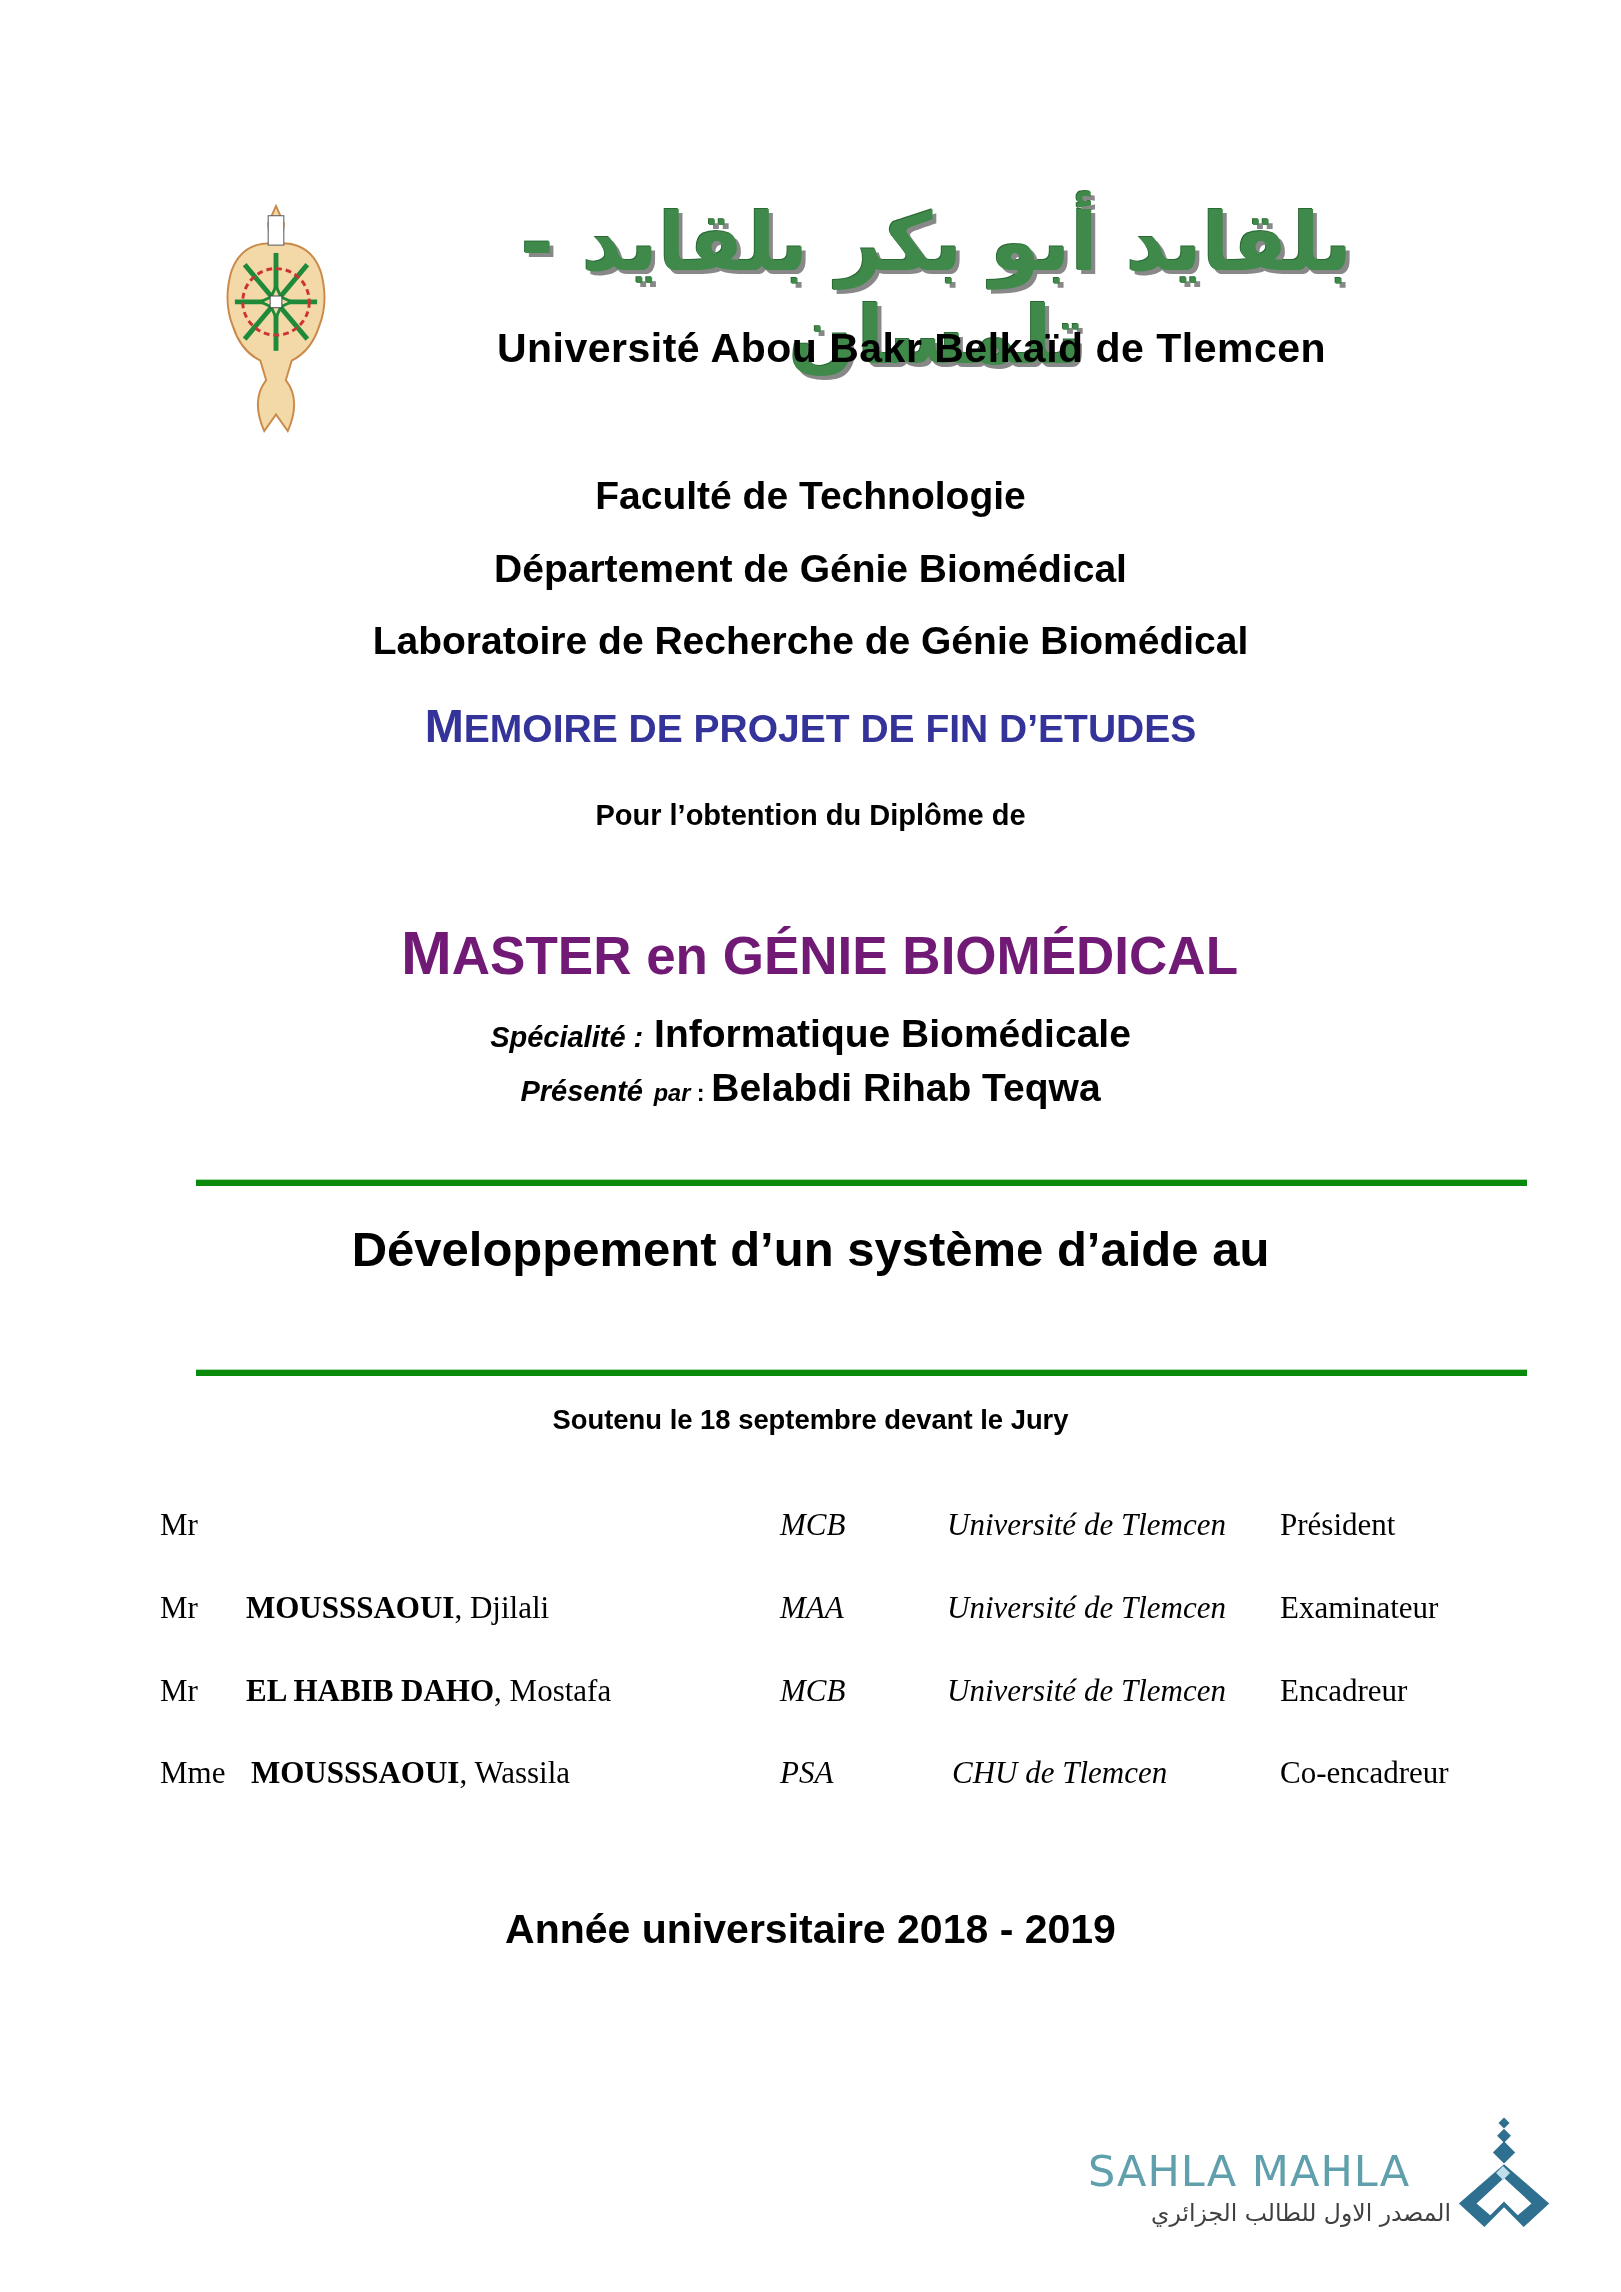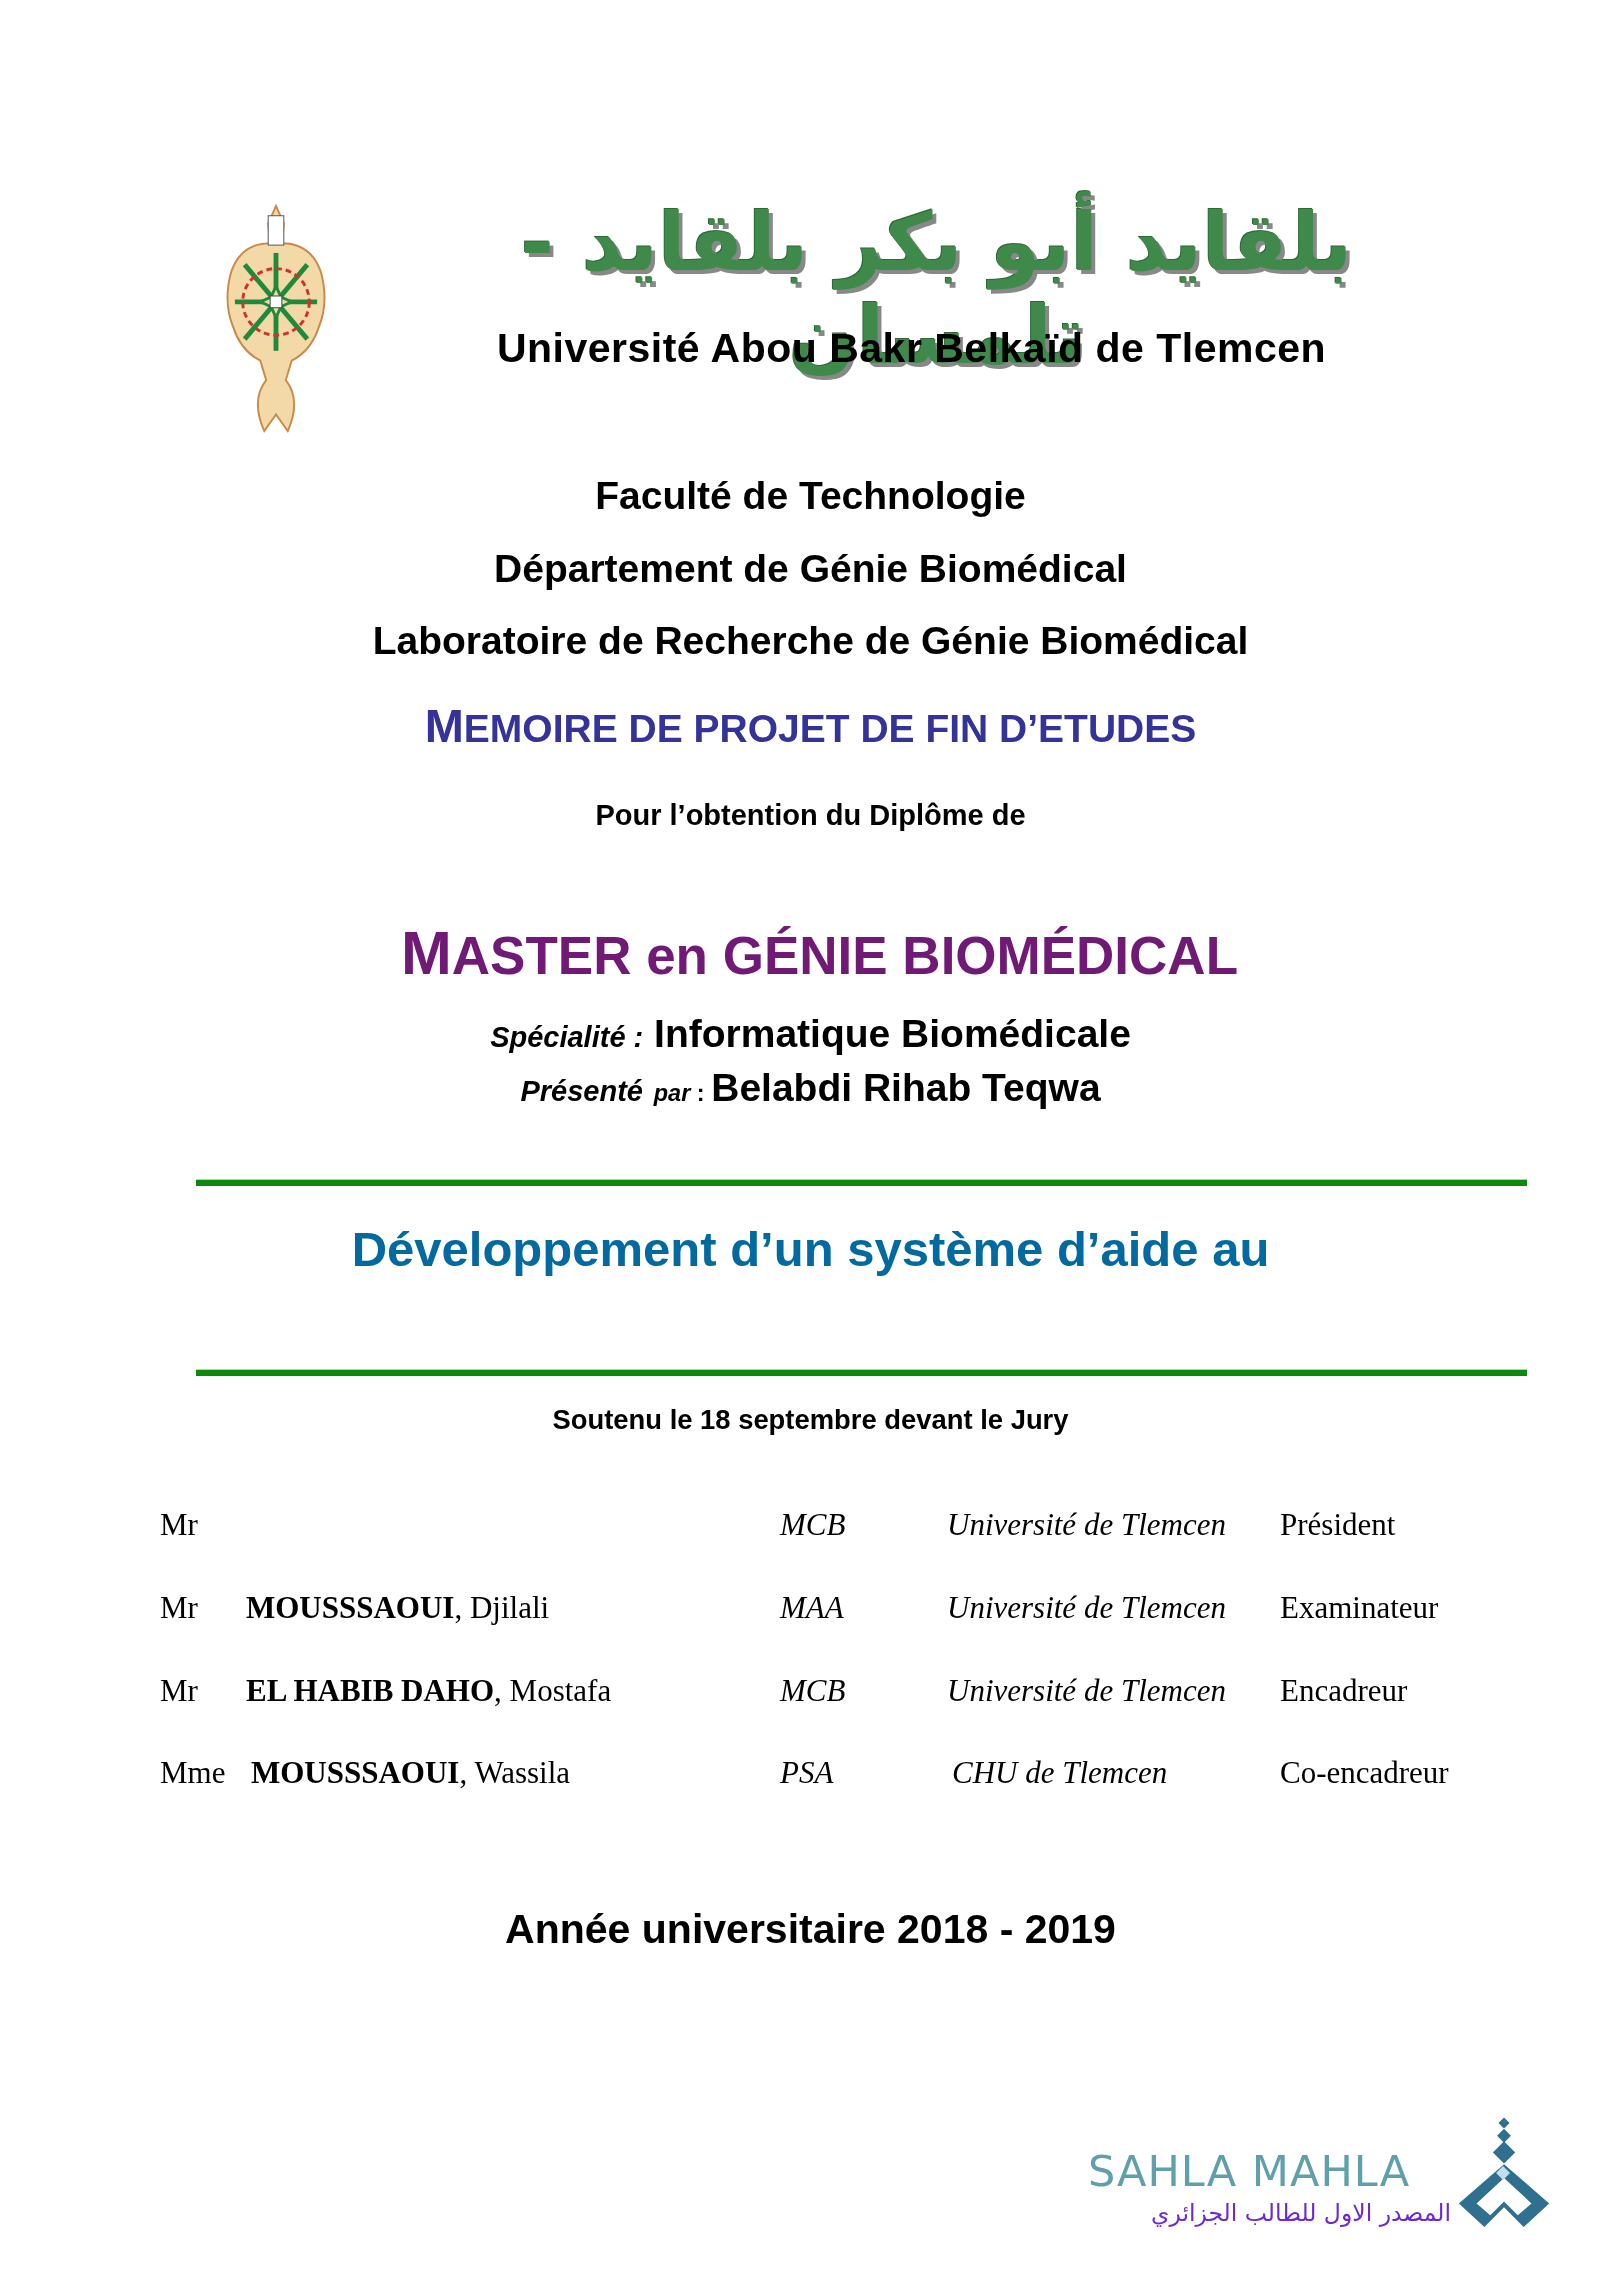--- a/index.html
+++ b/index.html
@@ -22,39 +22,39 @@
   #master .cap { font-size:61px; }
   #speciality { top:1012px; font-size:39px; font-weight:bold; }
   #presented { top:1066px; font-size:39px; font-weight:bold; }
   .lbl-it { font-style:italic; font-size:29px; }
   .lbl-sm { font-size:23.5px; }
 
   .green-rule { left:196px; width:1331px; height:5.9px; background:#0a8a0a; border-top:1px solid #a9d9a9; }
   #rule-top { top:1179px; }
   #rule-bottom { top:1369px; }
 
-  #thesis-title { top:1217px; font-size:49px; font-weight:bold; color:#0369a1; line-height:65px; }
+  #thesis-title { top:1217px; font-size:49px; font-weight:bold; color:#000000; line-height:65px; }
   #defended { top:1404px; font-size:27.4px; font-weight:bold; }
 
   
   .jury-row { position:absolute; left:160px; width:1372px; height:49px; font-family:"Liberation Serif", serif; font-size:31px; }
   .jury-row span { position:absolute; top:0; white-space:nowrap; }
   .c-title { left:0; }
   .c-name { left:86px; }
   .c-name b { font-weight:bold; }
   .c-grade { left:620px; font-style:italic; }
   .c-inst { left:787px; font-style:italic; }
   .c-role { left:1120px; }
 
   #year { top:1906px; font-size:41px; font-weight:bold; }
 
   
   #brand { left:1088px; top:2117px; width:461px; height:118px; }
   #brand-name { position:absolute; left:0; top:29px; font-family:"DejaVu Sans", sans-serif; font-size:43px; color:#5fa0ac; letter-spacing:1px;text-align:center; }
-  #brand-tagline { position:absolute; left:0; top:82px; width:363px; text-align:right; font-family:"DejaVu Sans", sans-serif; font-size:23.5px; color:#6d28d9; direction:rtl; }
+  #brand-tagline { position:absolute; left:0; top:82px; width:363px; text-align:right; font-family:"DejaVu Sans", sans-serif; font-size:23.5px; color:#404040; direction:rtl; }
   #brand-mark { position:absolute; left:363px; top:0; width:108px; height:113px; }
 </style>
 </head>
 <body>
 
 <div id="crest" class="abs">
   <svg width="106" height="230" viewBox="0 0 108 235">
     <path d="M54 2 L62 20 L60 40 Q90 40 100 70 Q108 100 98 125 Q90 150 70 160 L64 180 Q80 200 66 232 L54 215 L42 232 Q28 200 44 180 L38 160 Q18 150 10 125 Q0 100 8 70 Q18 40 48 40 L46 20 Z" fill="#f4d9a8" stroke="#c98a4a" stroke-width="2"></path>
     <rect x="46" y="12" width="16" height="30" fill="#fff" stroke="#555" stroke-width="1"></rect>
     <g stroke="#1e8a3a" stroke-width="5" fill="none">

